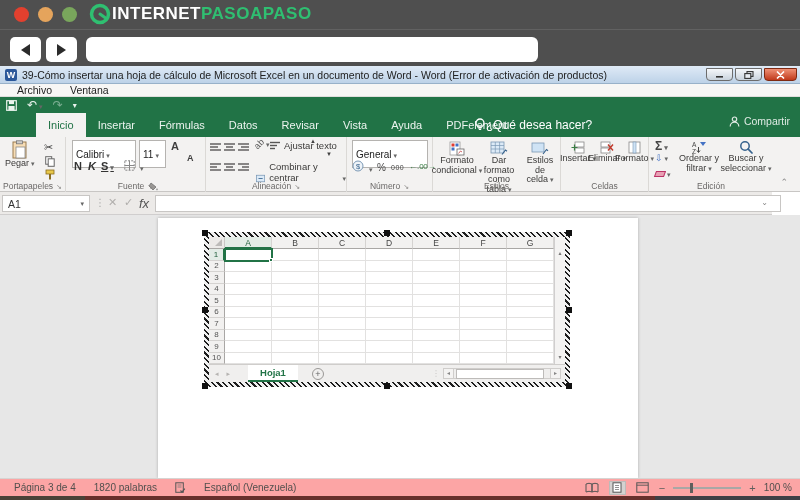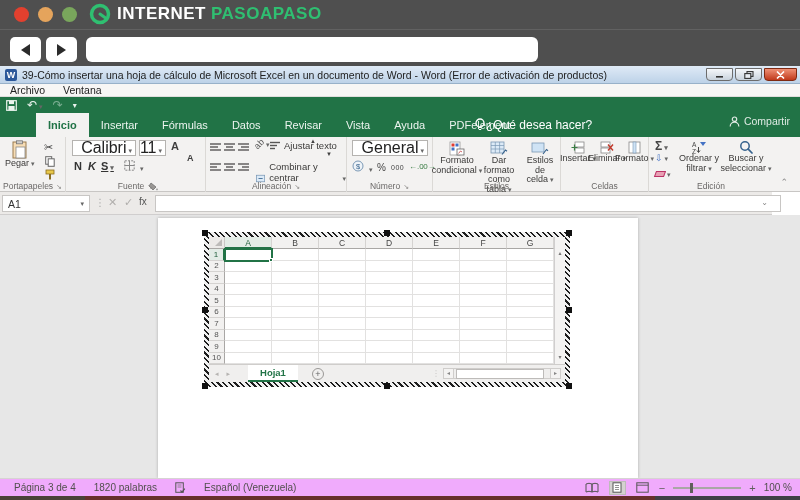--- a/index.html
+++ b/index.html
@@ -8,58 +8,58 @@
 .abs{position:absolute}
 svg{display:block}
 
 
 .chrome{position:absolute;left:0;top:0;width:800px;height:66px;background:#4f4f4f}
 .chrome-top{position:absolute;left:0;top:0;width:800px;height:30px;border-bottom:1px solid #616161}
 .light{position:absolute;top:7px;width:15px;height:15px;border-radius:50%}
 .light.red{left:14px;background:#e2402e}
 .light.orange{left:38px;background:#e5a45c}
 .light.green{left:62px;background:#79a65c}
-.logo{position:absolute;left:88px;top:2px;display:flex;align-items:center;gap:5px}
+.logo{position:absolute;left:88px;top:2px;display:flex;align-items:center;}
 .logo-white{color:#fff;font-weight:bold;font-size:17px;letter-spacing:.5px}
 .logo-green{color:#2fbf71;font-weight:bold;font-size:17px;letter-spacing:.5px}
 .navbtn{position:absolute;top:37px;width:31px;height:25px;background:#fff;border-radius:5px;display:flex;align-items:center;justify-content:center}
 .tri-l{width:0;height:0;border-top:6px solid transparent;border-bottom:6px solid transparent;border-right:9px solid #2b2b2b}
 .tri-r{width:0;height:0;border-top:6px solid transparent;border-bottom:6px solid transparent;border-left:9px solid #2b2b2b}
 .addrbar{position:absolute;left:86px;top:37px;width:452px;height:25px;background:#fff;border-radius:6px}
 .searchpill{position:absolute;left:556px;top:36px;width:234px;height:27px;background:#fff;border-radius:13px;display:flex;align-items:center;padding-left:10px;gap:6px}
 .searchpill span{font-family:"DejaVu Serif",serif;font-style:italic;font-size:14px;color:#222}
 
 
 .titlebar{position:absolute;left:0;top:66px;width:800px;height:18px;background:linear-gradient(#dfeaf6,#bdd2e8);border-bottom:1px solid #98b1c9;display:flex;align-items:center;padding-left:5px;gap:5px}
 .word-ico{width:12px;height:12px;background:#2b579a;border-radius:2px;color:#fff;font-size:9px;font-weight:bold;text-align:center;line-height:12px}
 .titletext{font-size:10.5px;color:#222;white-space:nowrap}
 .winbtns{position:absolute;right:3px;top:2px;display:flex;gap:2px}
 .winbtn{width:27px;height:13px;border:1px solid #6c6c6c;border-radius:0 0 4px 4px;background:linear-gradient(#f5f7fa,#c9d3dd);display:flex;align-items:center;justify-content:center}
 .winbtn.close{width:33px;background:linear-gradient(#ef9075,#c0391b);border-color:#7e2912;color:#fff;font-size:9px;font-weight:bold}
-.menubar{position:absolute;left:0;top:84px;width:800px;height:13px;background:#f7f6f5;border-bottom:1px solid #e0dedd;display:flex;align-items:center;gap:18px;padding-left:10px}
+.menubar{position:absolute;left:0;top:84px;width:800px;height:13px;background:#f7f6f5;border-bottom:1px solid #e0dedd;display:flex;align-items:center;gap:18px;padding-left:17px}
 .menu-item{font-size:10.5px;color:#222}
 
 
 .greenhead{position:absolute;left:0;top:97px;width:800px;height:40px;background:#217346}
 .qat{position:absolute;left:6px;top:1px;display:flex;align-items:center;gap:10px;height:15px;color:#eaf3ee}
 .qat .g{font-size:12px;line-height:13px}
 .qat .dim{opacity:.45}
 .tabsrow{position:absolute;left:0;top:16px;width:800px;height:24px;display:flex;align-items:flex-end;padding-left:36px}
 .rtab{height:24px;line-height:24px;padding:0 12px;color:#ecf4ef;font-size:11px;white-space:nowrap;cursor:default}
-.rtab.active{background:#f3f2f1;color:#217346;font-weight:bold}
+.rtab.active{background:#f3f2f1;color:#217346;font-weight:normal}
 .tellme{display:flex;align-items:center;color:#fff;font-size:12px;margin-left:22px;height:24px}
 .share{position:absolute;right:10px;top:18px;display:flex;align-items:center;gap:4px;color:rgba(255,255,255,.85);font-size:10.5px}
 
 
 .ribbon{position:absolute;left:0;top:137px;width:800px;height:55px;background:#f3f2f1;border-bottom:1px solid #c8c6c4}
 .rgroup{position:absolute;top:0;height:55px;border-right:1px solid #dbd9d6}
 .glabel{position:absolute;bottom:1px;left:0;right:0;text-align:center;font-size:8.5px;color:#6a6867;white-space:nowrap}
 .glabel.launch::after{content:"↘";font-size:7px;margin-left:3px;color:#8a8886}
 .dd::after{content:"▾";font-size:7px;color:#666;margin-left:2px}
-.selbox{background:#fff;border:1px solid #b5b3b0;display:flex;align-items:center;justify-content:flex-end;padding:0 3px;font-size:16px;color:#222;height:16px}
+.selbox{background:#fff;border:1px solid #b5b3b0;display:flex;align-items:center;justify-content:flex-start;padding:0 3px;font-size:10px;color:#222;height:28px}
 .icbtn{display:flex;align-items:center;justify-content:center;color:#444;font-size:11px}
 .stackbtn{position:absolute;display:flex;flex-direction:column;align-items:center;text-align:center;color:#3b3a39;font-size:9px;line-height:9.5px}
 .barsvg line{stroke:#585756;stroke-width:1.4}
 .fontA{font-size:11px;font-weight:bold;color:#404040;position:relative}
 .fontA .sup{position:absolute;top:-2px;right:-6px;font-size:6px}
 .nks{font-weight:bold;font-size:11px;color:#333}
 .underS{text-decoration:underline}
 .itk{font-style:italic}
 .colorbar{position:relative}
 .colorbar::after{content:"";position:absolute;left:0;right:0;bottom:-2px;height:3px}
@@ -67,21 +67,21 @@
 .font-r::after{background:#e03c31}
 .sum{font-size:12px;font-weight:bold;color:#444}
 .eraser{width:10px;height:6px;background:#e8a0b4;border:1px solid #b36;transform:skewX(-20deg)}
 .chev{position:absolute;right:12px;bottom:4px;color:#888;font-size:9px}
 
 
 .fbar{position:absolute;left:0;top:192px;width:772px;height:23px;background:#eceae8;border-bottom:1px solid #d0cece}
 .namebox{position:absolute;left:2px;top:3px;width:88px;height:17px;background:#fff;border:1px solid #c8c6c4;display:flex;align-items:center;justify-content:space-between;padding:0 5px;font-size:10.5px}
 .fdots{position:absolute;left:95px;top:5px;color:#aaa;font-size:10px}
 .fbtn{position:absolute;top:4px;font-size:11px;color:#b0aeac}
-.fxx{color:#555;font-size:10px}
+.fxx{color:#555;font-style:italic;font-size:13px}
 .finput{position:absolute;left:155px;top:3px;width:626px;height:17px;background:#fff;border:1px solid #c8c6c4}
 .fexpand{position:absolute;right:4px;top:6px;color:#888;font-size:8px}
 
 
 .docarea{position:absolute;left:0;top:215px;width:800px;height:263px;background:#e7e7e7}
 .page{position:absolute;left:158px;top:3px;width:480px;height:260px;background:#fff;box-shadow:0 0 3px rgba(0,0,0,.25)}
 
 
 .oleobj{position:absolute;left:46px;top:14px;width:366px;height:155px;background:repeating-linear-gradient(45deg,#1e1e1e 0 1.5px,#f2f2f2 1.5px 4px);padding:5px}
 .handle{position:absolute;width:6px;height:6px;background:#111}
@@ -103,21 +103,21 @@
 .navarr{font-size:7px;color:#b5b3b1;padding:0 2px}
 .sheettab{height:17px;background:#fff;border-bottom:2px solid #217346;color:#217346;font-weight:bold;font-size:9.5px;display:flex;align-items:center;padding:0 12px;margin-left:12px}
 .addsheet{width:12px;height:12px;border:1px solid #9a9896;border-radius:50%;color:#666;font-size:9px;line-height:10px;text-align:center;margin-left:10px}
 .hsb{display:flex;align-items:center;margin-left:auto;margin-right:4px;gap:0}
 .hsb-btn{width:11px;height:11px;background:#f4f3f2;border:1px solid #cfcdcb;color:#888;font-size:6px;line-height:9px;text-align:center}
 .hsb-track{width:96px;height:11px;background:#efeeed;border-top:1px solid #cfcdcb;border-bottom:1px solid #cfcdcb;position:relative}
 .hsb-thumb{position:absolute;left:2px;top:0;width:88px;height:10px;background:#fff;border:1px solid #bdbbb9}
 .hsbsep{color:#c5c3c1;font-size:8px;margin-right:3px}
 
 
-.statusbar{position:absolute;left:0;top:478px;width:800px;height:18px;background:#f0abfc;border-top:1px solid #d6d4d2;display:flex;align-items:center;font-size:10px;color:#514f4d}
+.statusbar{position:absolute;left:0;top:478px;width:800px;height:18px;background:#fca5a5;border-top:1px solid #d6d4d2;display:flex;align-items:center;font-size:10px;color:#514f4d}
 .stleft{display:flex;align-items:center;gap:18px;padding-left:14px}
 .stright{margin-left:auto;display:flex;align-items:center;gap:8px;padding-right:8px}
 .viewico{width:17px;height:14px;display:flex;align-items:center;justify-content:center}
 .viewico.sel{background:#d4d2d0;border:1px solid #bdbbb9}
 .zslider{width:68px;height:2px;background:#a9a7a5;position:relative}
 .zthumb{position:absolute;left:25%;top:-4px;width:3px;height:10px;background:#605e5c}
 .zbtn{color:#605e5c;font-size:11px}
 
 
 .strip{position:absolute;left:0;top:496px;height:4px}

